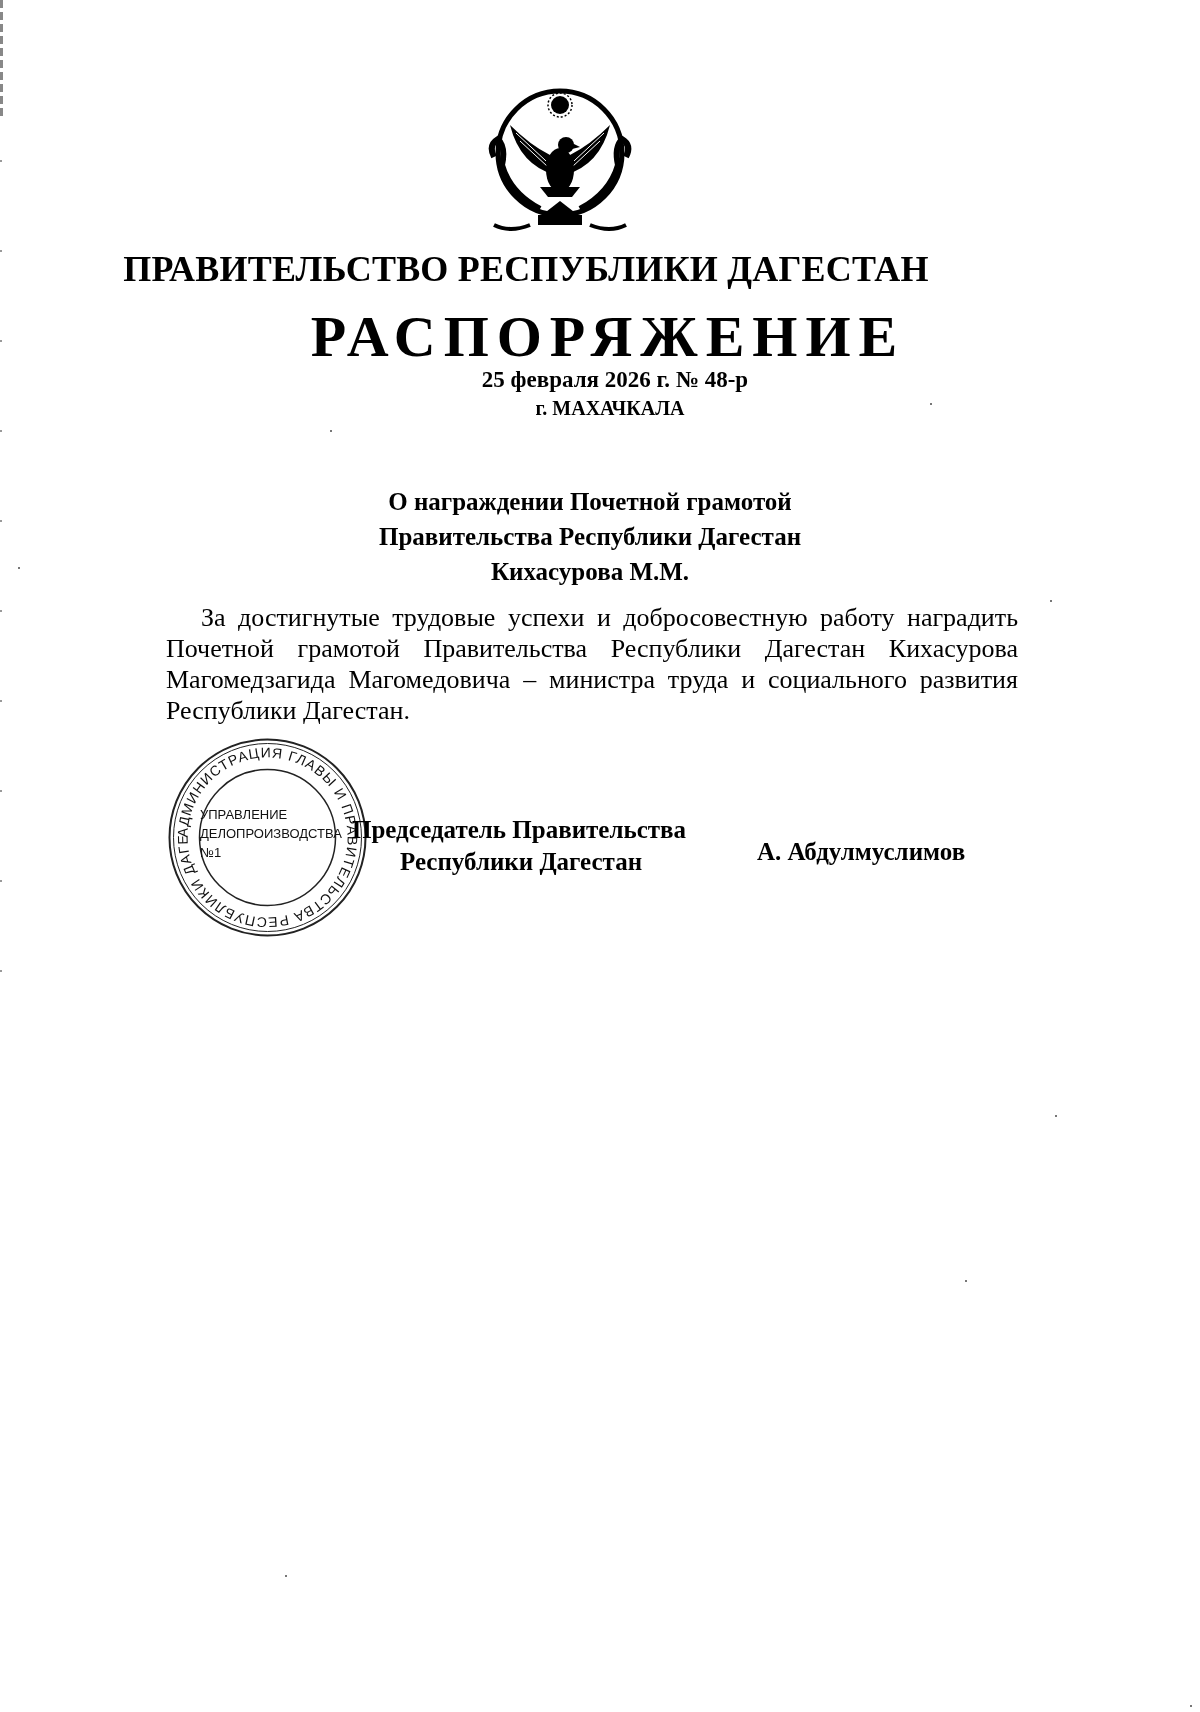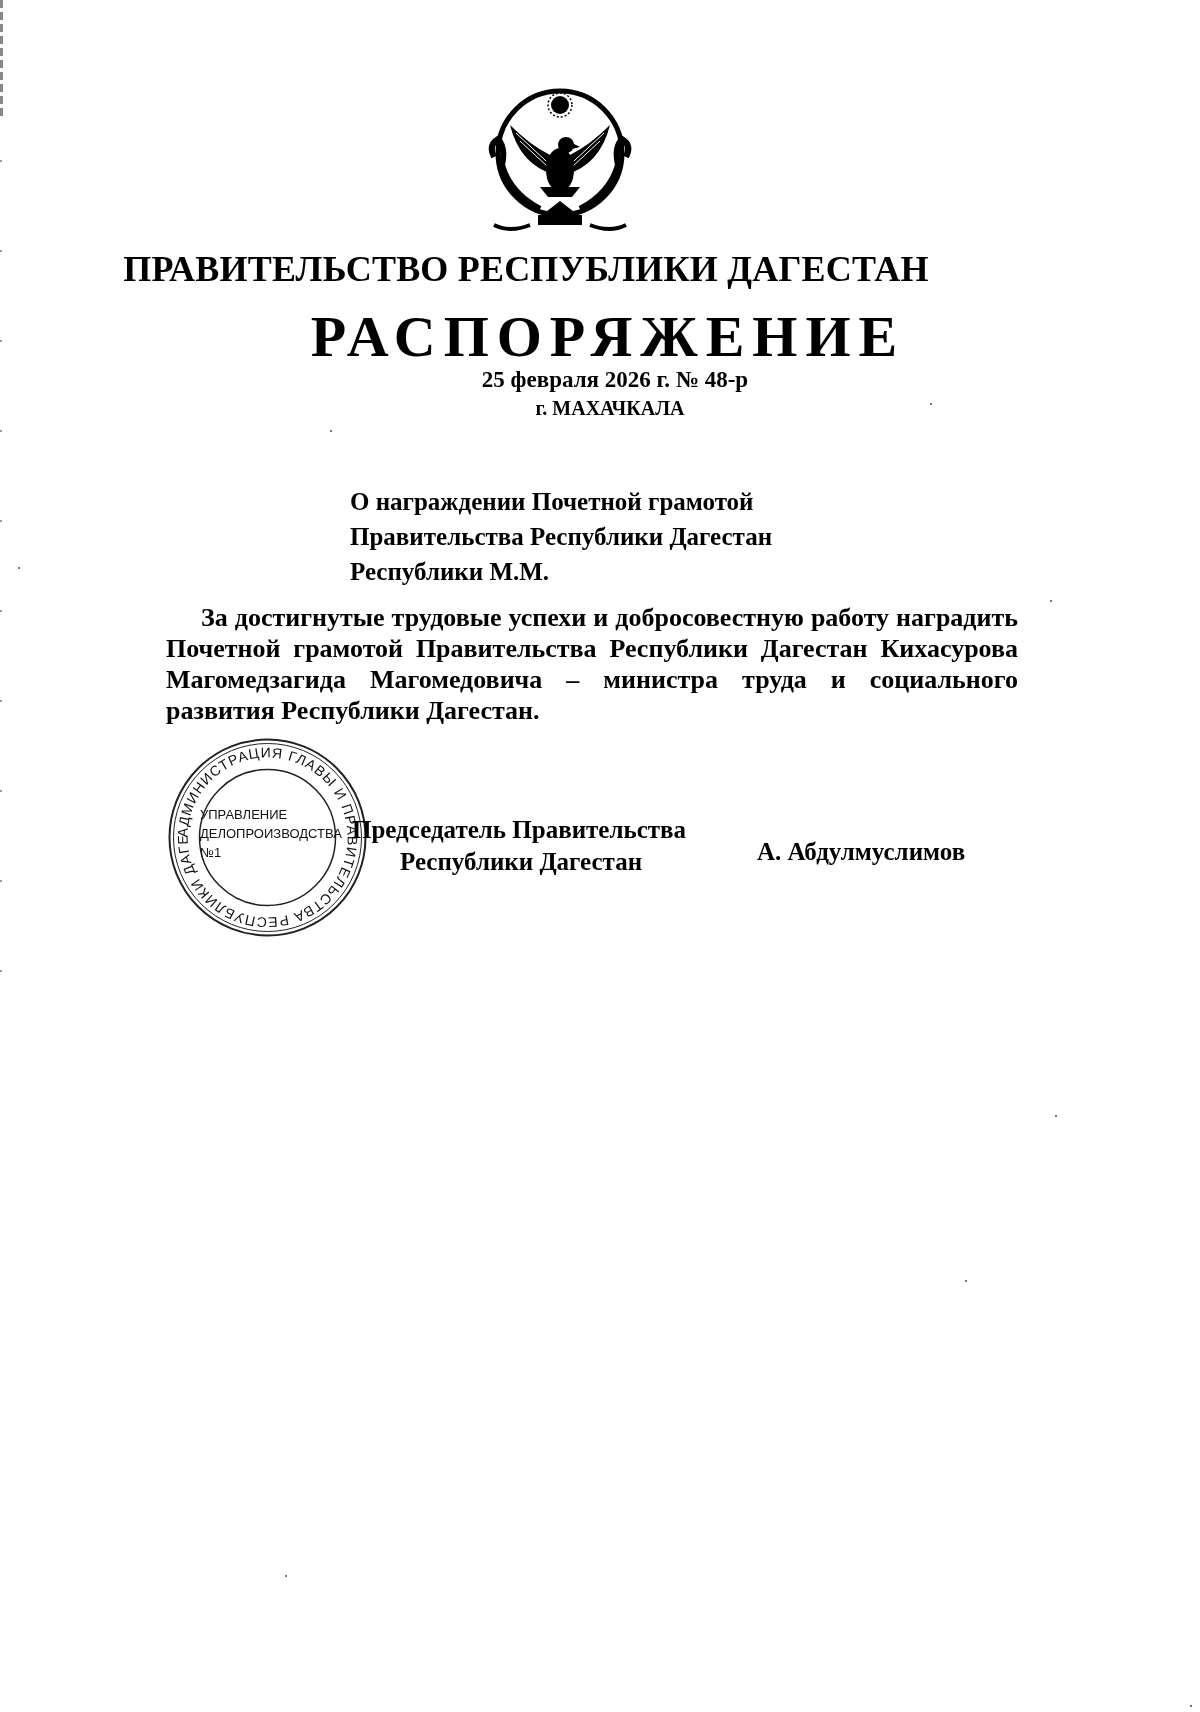--- a/index.html
+++ b/index.html
@@ -11,24 +11,24 @@
                 background: repeating-linear-gradient(transparent 0 40px, #999 40px 42px, transparent 42px 90px); }
   .emblem { position: absolute; left: 480px; top: 75px; width: 160px; height: 160px; }
   .org { position: absolute; left: 0; width: 1052px; top: 248px; text-align: center;
          font-weight: bold; font-size: 36px; letter-spacing: 0.2px; }
   .doctype { position: absolute; left: 0; width: 1200px; top: 303px; text-align: center;
              font-weight: bold; font-size: 58px; letter-spacing: 8px; padding-left: 8px; }
   .date { position: absolute; left: 0; width: 1200px; top: 367px; text-align: center;
           font-weight: bold; font-size: 23px; padding-left: 15px; }
   .city { position: absolute; left: 0; width: 1200px; top: 397px; text-align: center;
           font-weight: bold; font-size: 20px; padding-left: 10px; }
-  .subject { position: absolute; left: 350px; width: 480px; top: 484px; 
+  .subject { position: absolute; left: 350px; width: 480px; top: 484px; text-align: center;
              font-weight: bold; font-size: 25px; line-height: 35px; }
   .body-text { position: absolute; left: 166px; width: 852px; top: 602px;
-               font-size: 26px; line-height: 31px; text-align: justify; font-weight: bold; }
+               font-size: 26px; line-height: 31px; text-align: justify; }
   .body-text .p { text-indent: 35px; margin: 0; text-align-last: left; }
   .stamp { position: absolute; left: 165px; top: 735px; width: 205px; height: 205px; }
   .sig-title { position: absolute; left: 352px; top: 806px; font-weight: bold; font-size: 25px; line-height: 32px; margin-top: 8px; }
   .sig-title .l2 { padding-left: 48px; }
   .sig-name { position: absolute; left: 757px; top: 838px; font-weight: bold; font-size: 25px; }
   .speck { position: absolute; width: 2px; height: 2px; background: #777; }
   .stamp-center { position: absolute; left: 35px; top: 70px; width: 135px; text-align: left;
                   font-family: "Liberation Sans", "DejaVu Sans", sans-serif; font-size: 13px; line-height: 19px; color: #111; }
 </style>
 </head>
@@ -69,21 +69,21 @@
 </div>
 
 <div class="org">ПРАВИТЕЛЬСТВО РЕСПУБЛИКИ ДАГЕСТАН</div>
 <div class="doctype">РАСПОРЯЖЕНИЕ</div>
 <div class="date">25 февраля 2026 г. № 48-р</div>
 <div class="city">г. МАХАЧКАЛА</div>
 
 <div class="subject">
   <div>О награждении Почетной грамотой</div>
   <div>Правительства Республики Дагестан</div>
-  <div>Республики М.М.</div>
+  <div>Кихасурова М.М.</div>
 </div>
 
 <div class="body-text">
   <p class="p">За достигнутые трудовые успехи и добросовестную работу наградить Почетной грамотой Правительства Республики Дагестан Кихасурова Магомедзагида Магомедовича – министра труда и социального развития Республики Дагестан.</p>
 </div>
 
 <div class="stamp">
   <svg width="205" height="205" viewBox="0 0 205 205" style="position:absolute;left:0;top:0;">
     <defs>
       <path id="ringPath" d="M102.5,102.5 m-80,0 a80,80 0 1,1 160,0 a80,80 0 1,1 -160,0"></path>

